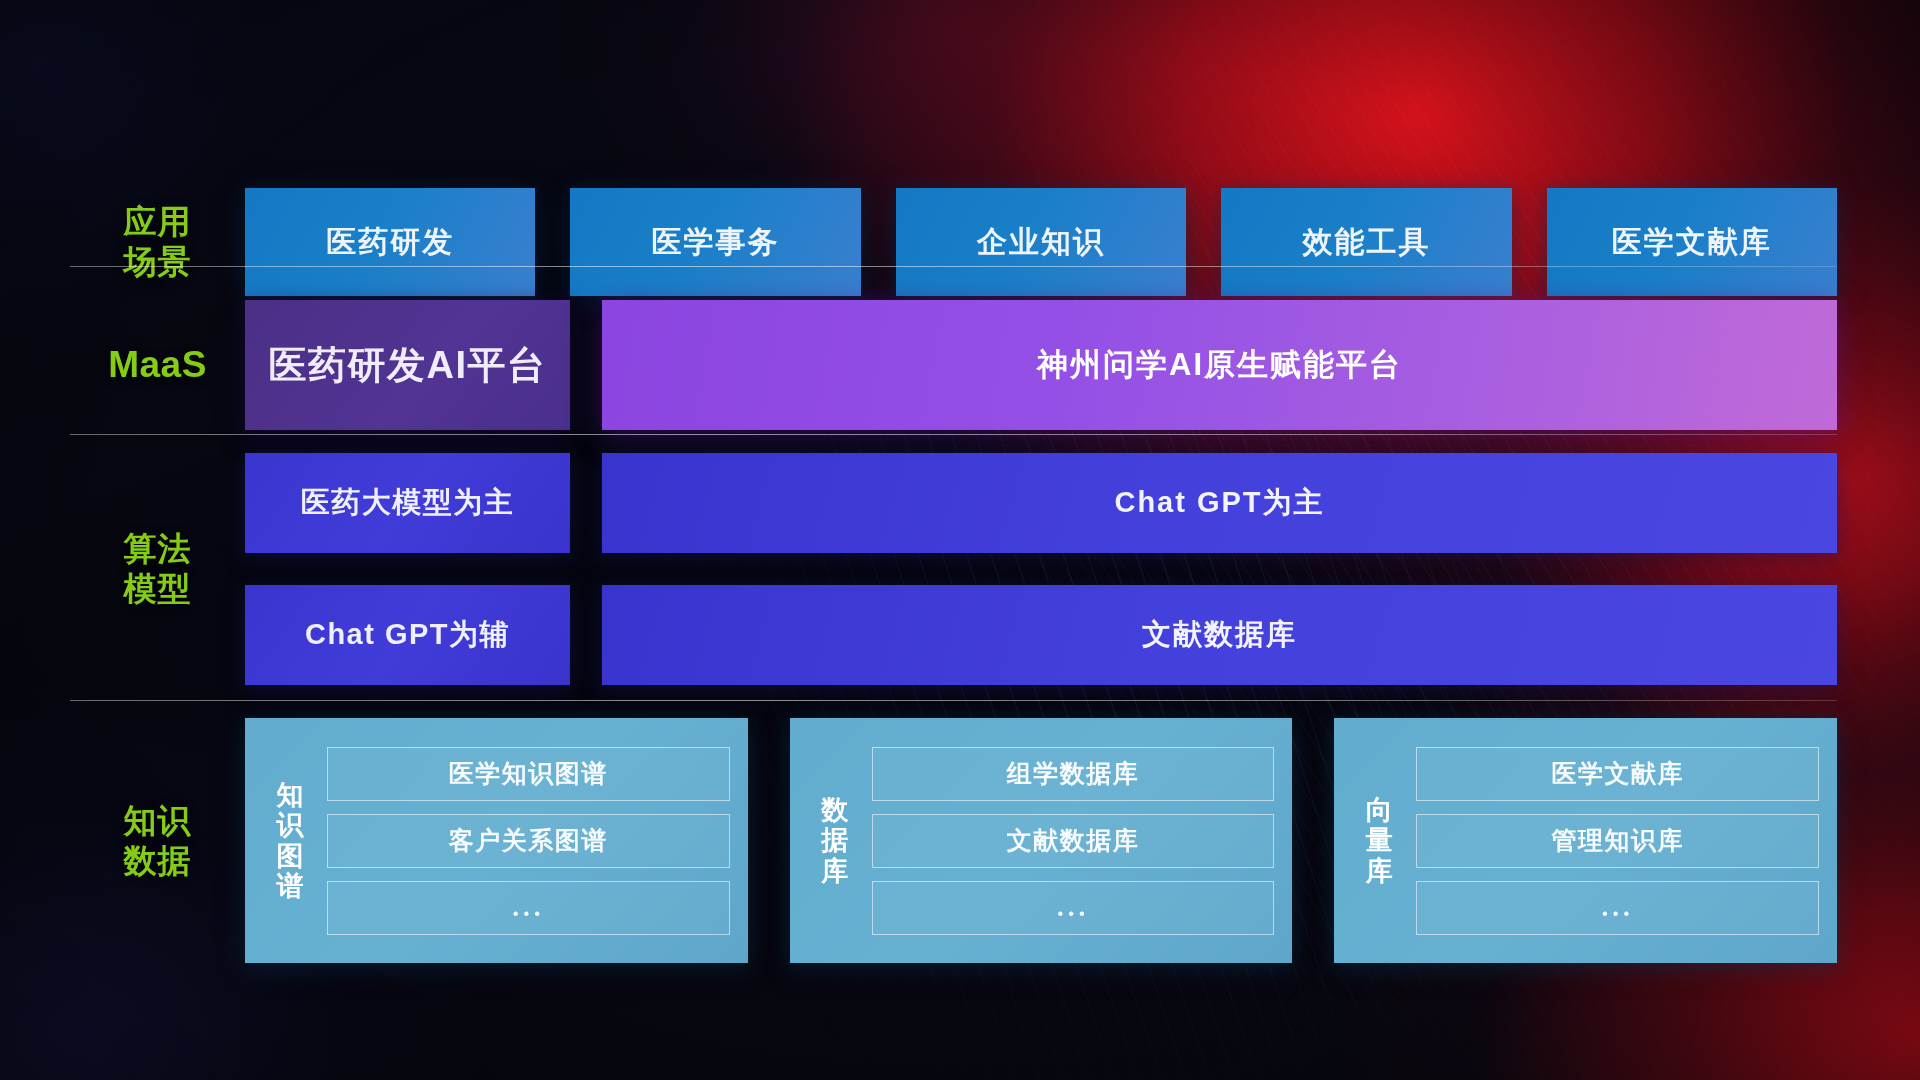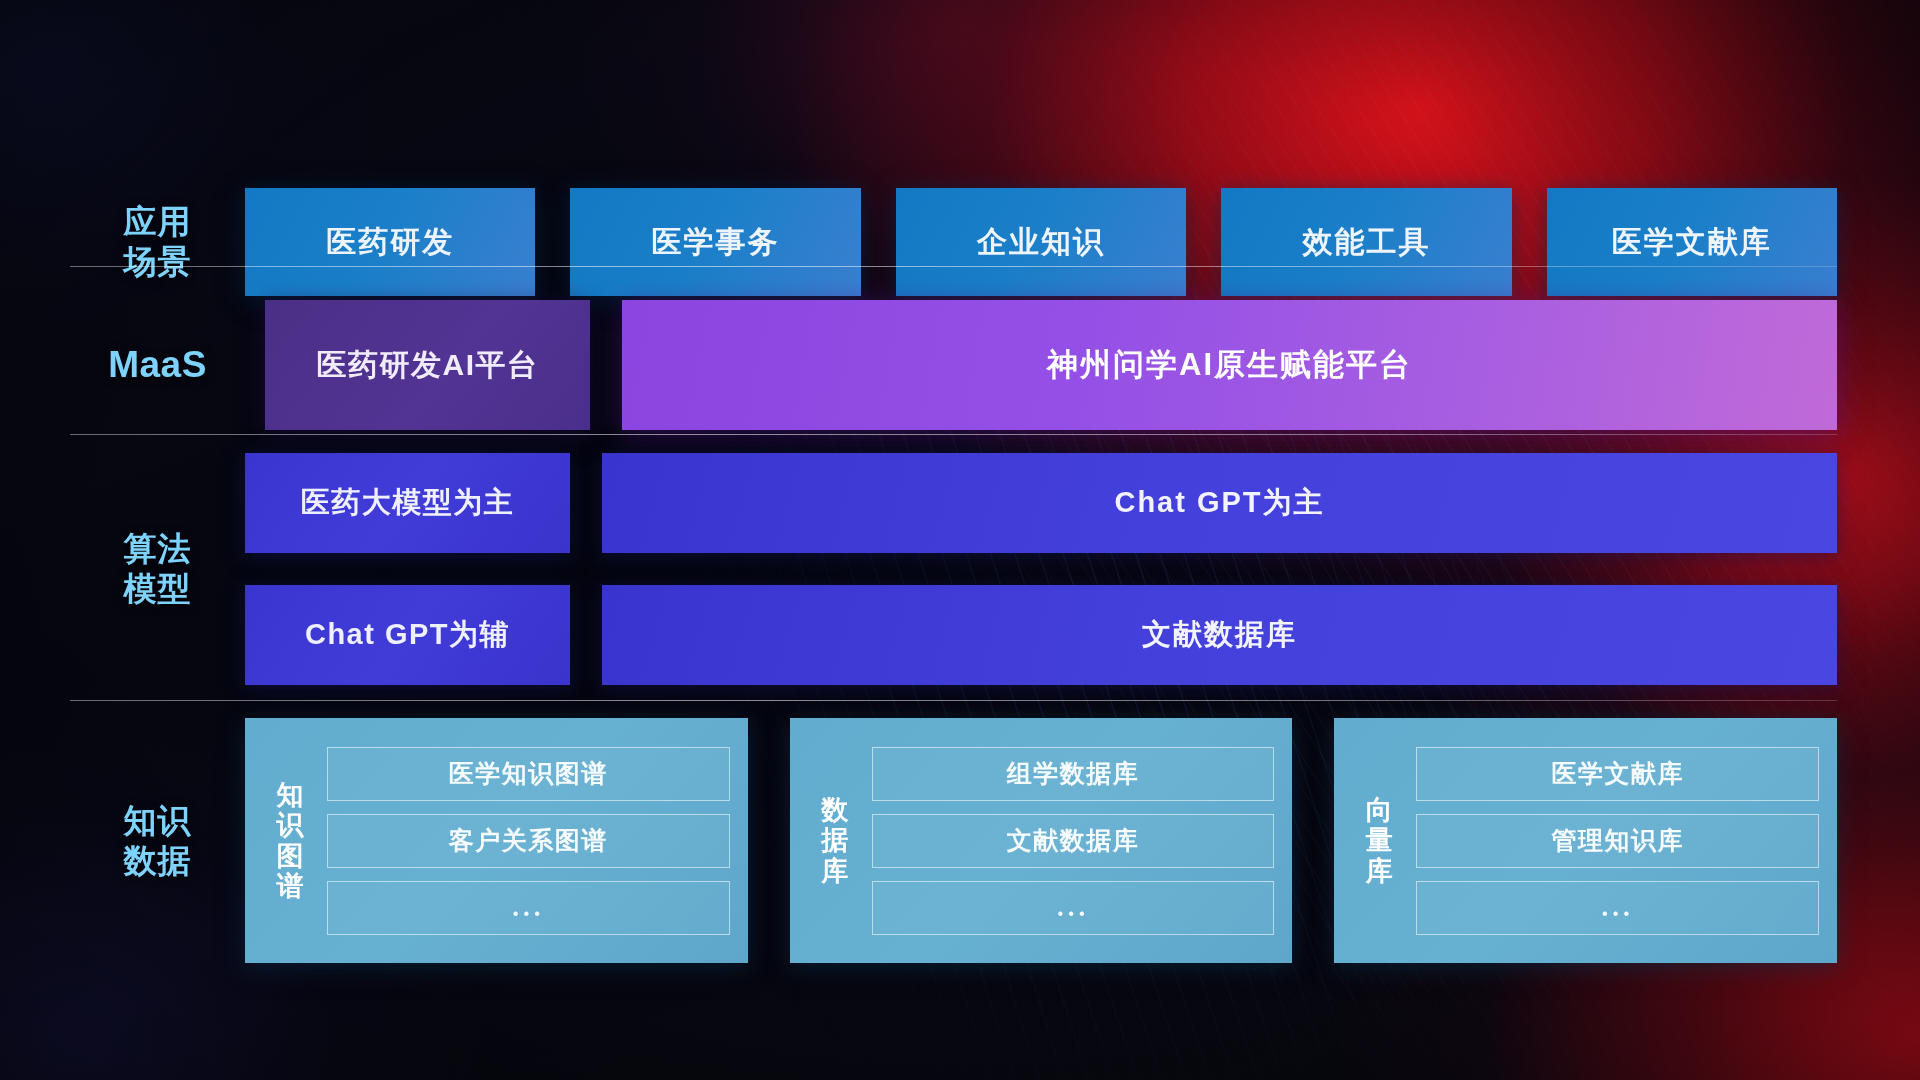--- a/index.html
+++ b/index.html
@@ -74,21 +74,21 @@
     position: absolute;
     left: 70px;
     width: 1767px;
     display: flex;
     align-items: center;
   }
 
   .row-label {
     width: 175px;
     flex: 0 0 175px;
-    color: #7dd3fc;
+    color: #84cc16;
     font-weight: bold;
     font-size: 33px;
     line-height: 1.20;
     text-align: center;
     letter-spacing: 1px;
     text-shadow: 0 2px 10px rgba(0,0,0,0.7);
     user-select: none;
   }
   .row-label.maas { font-size: 37px; letter-spacing: 0.5px; }
 
@@ -125,23 +125,22 @@
 
   
   #row-maas { top: 287px; height: 156px; }
   #row-maas .row-body { gap: 32px; }
   .maas-left {
     flex: 0 0 325px;
     height: 130px;
     display: flex; align-items: center; justify-content: center;
     background: linear-gradient(130deg, #4a2f86 0%, #513493 55%, #4b2f8c 100%);
     color: #f1ecfb;
-    font-size: 30px; font-weight: bold; letter-spacing: 1.5px;
+    font-size: 38px; font-weight: bold; letter-spacing: 1.5px;
     box-shadow: 0 4px 22px rgba(30,10,70,0.6);
-    margin-left: 20px;
   }
   .maas-right {
     flex: 1 1 auto;
     height: 130px;
     display: flex; align-items: center; justify-content: center;
     background: linear-gradient(100deg, #8c45e0 0%, #9450e6 38%, #a95fe0 72%, #c06ad8 100%);
     color: #ffffff;
     font-size: 31px; font-weight: bold; letter-spacing: 2px;
     box-shadow: 0 4px 26px rgba(80,20,140,0.55);
   }

